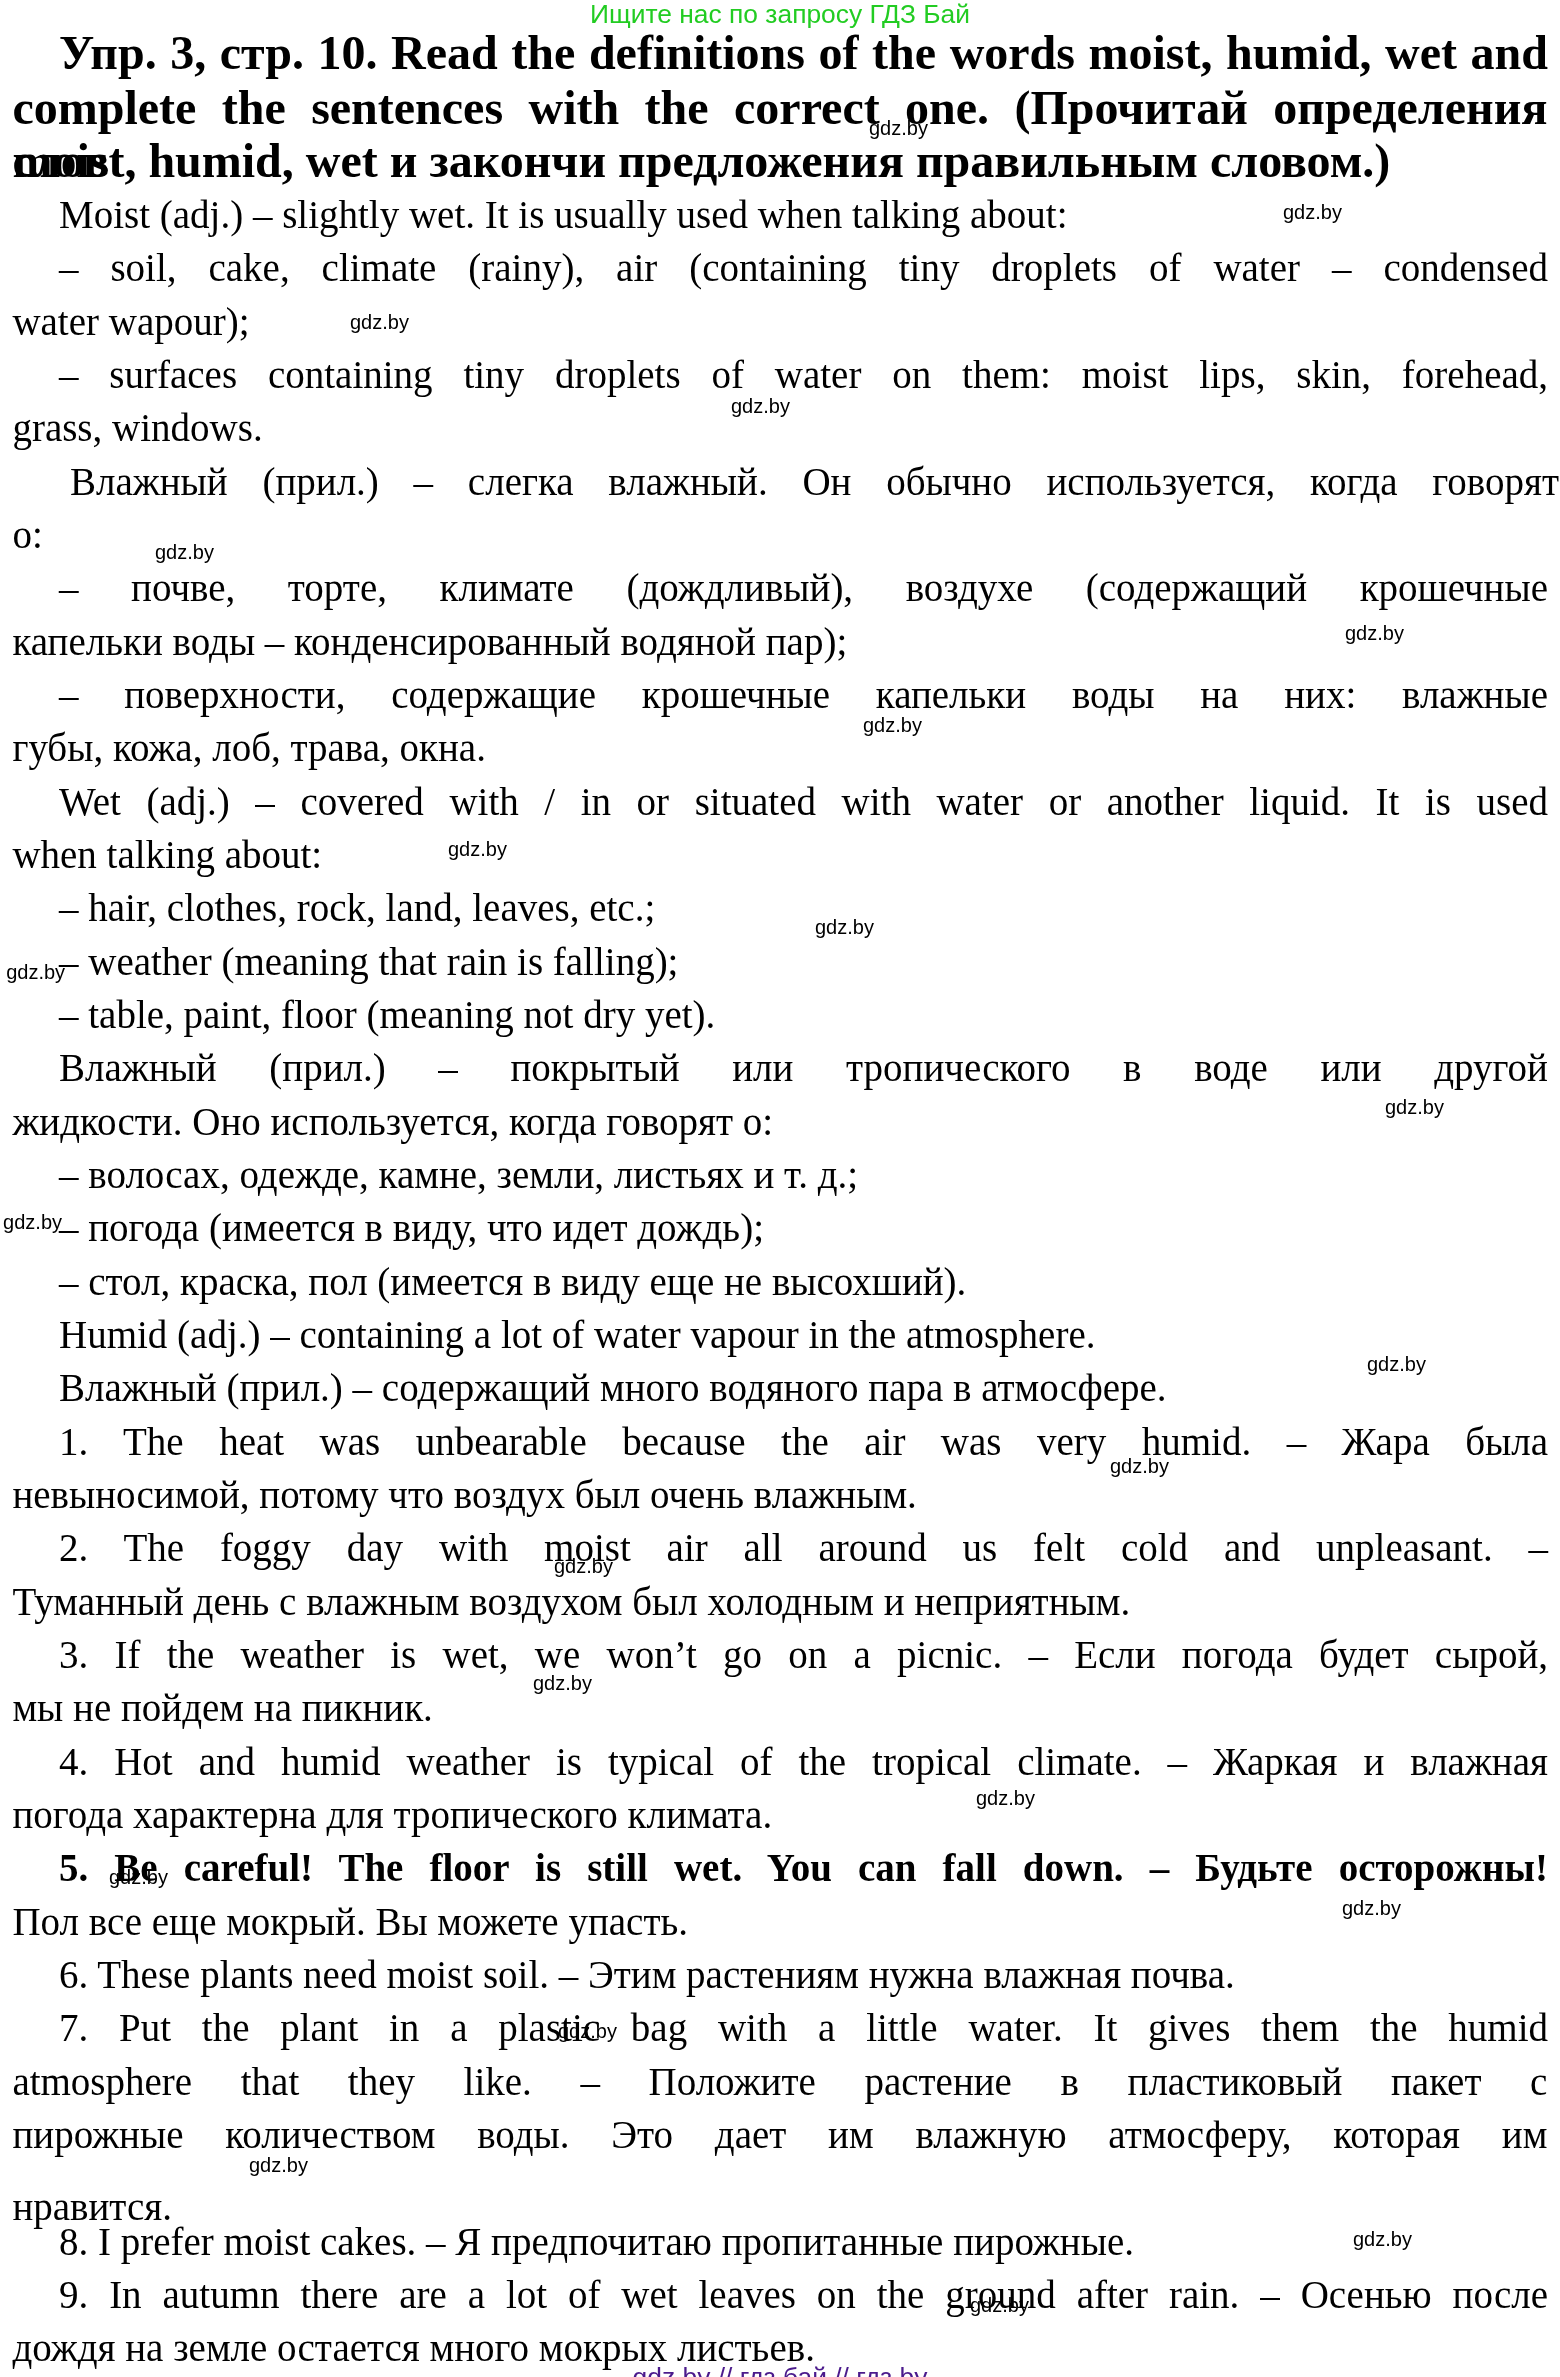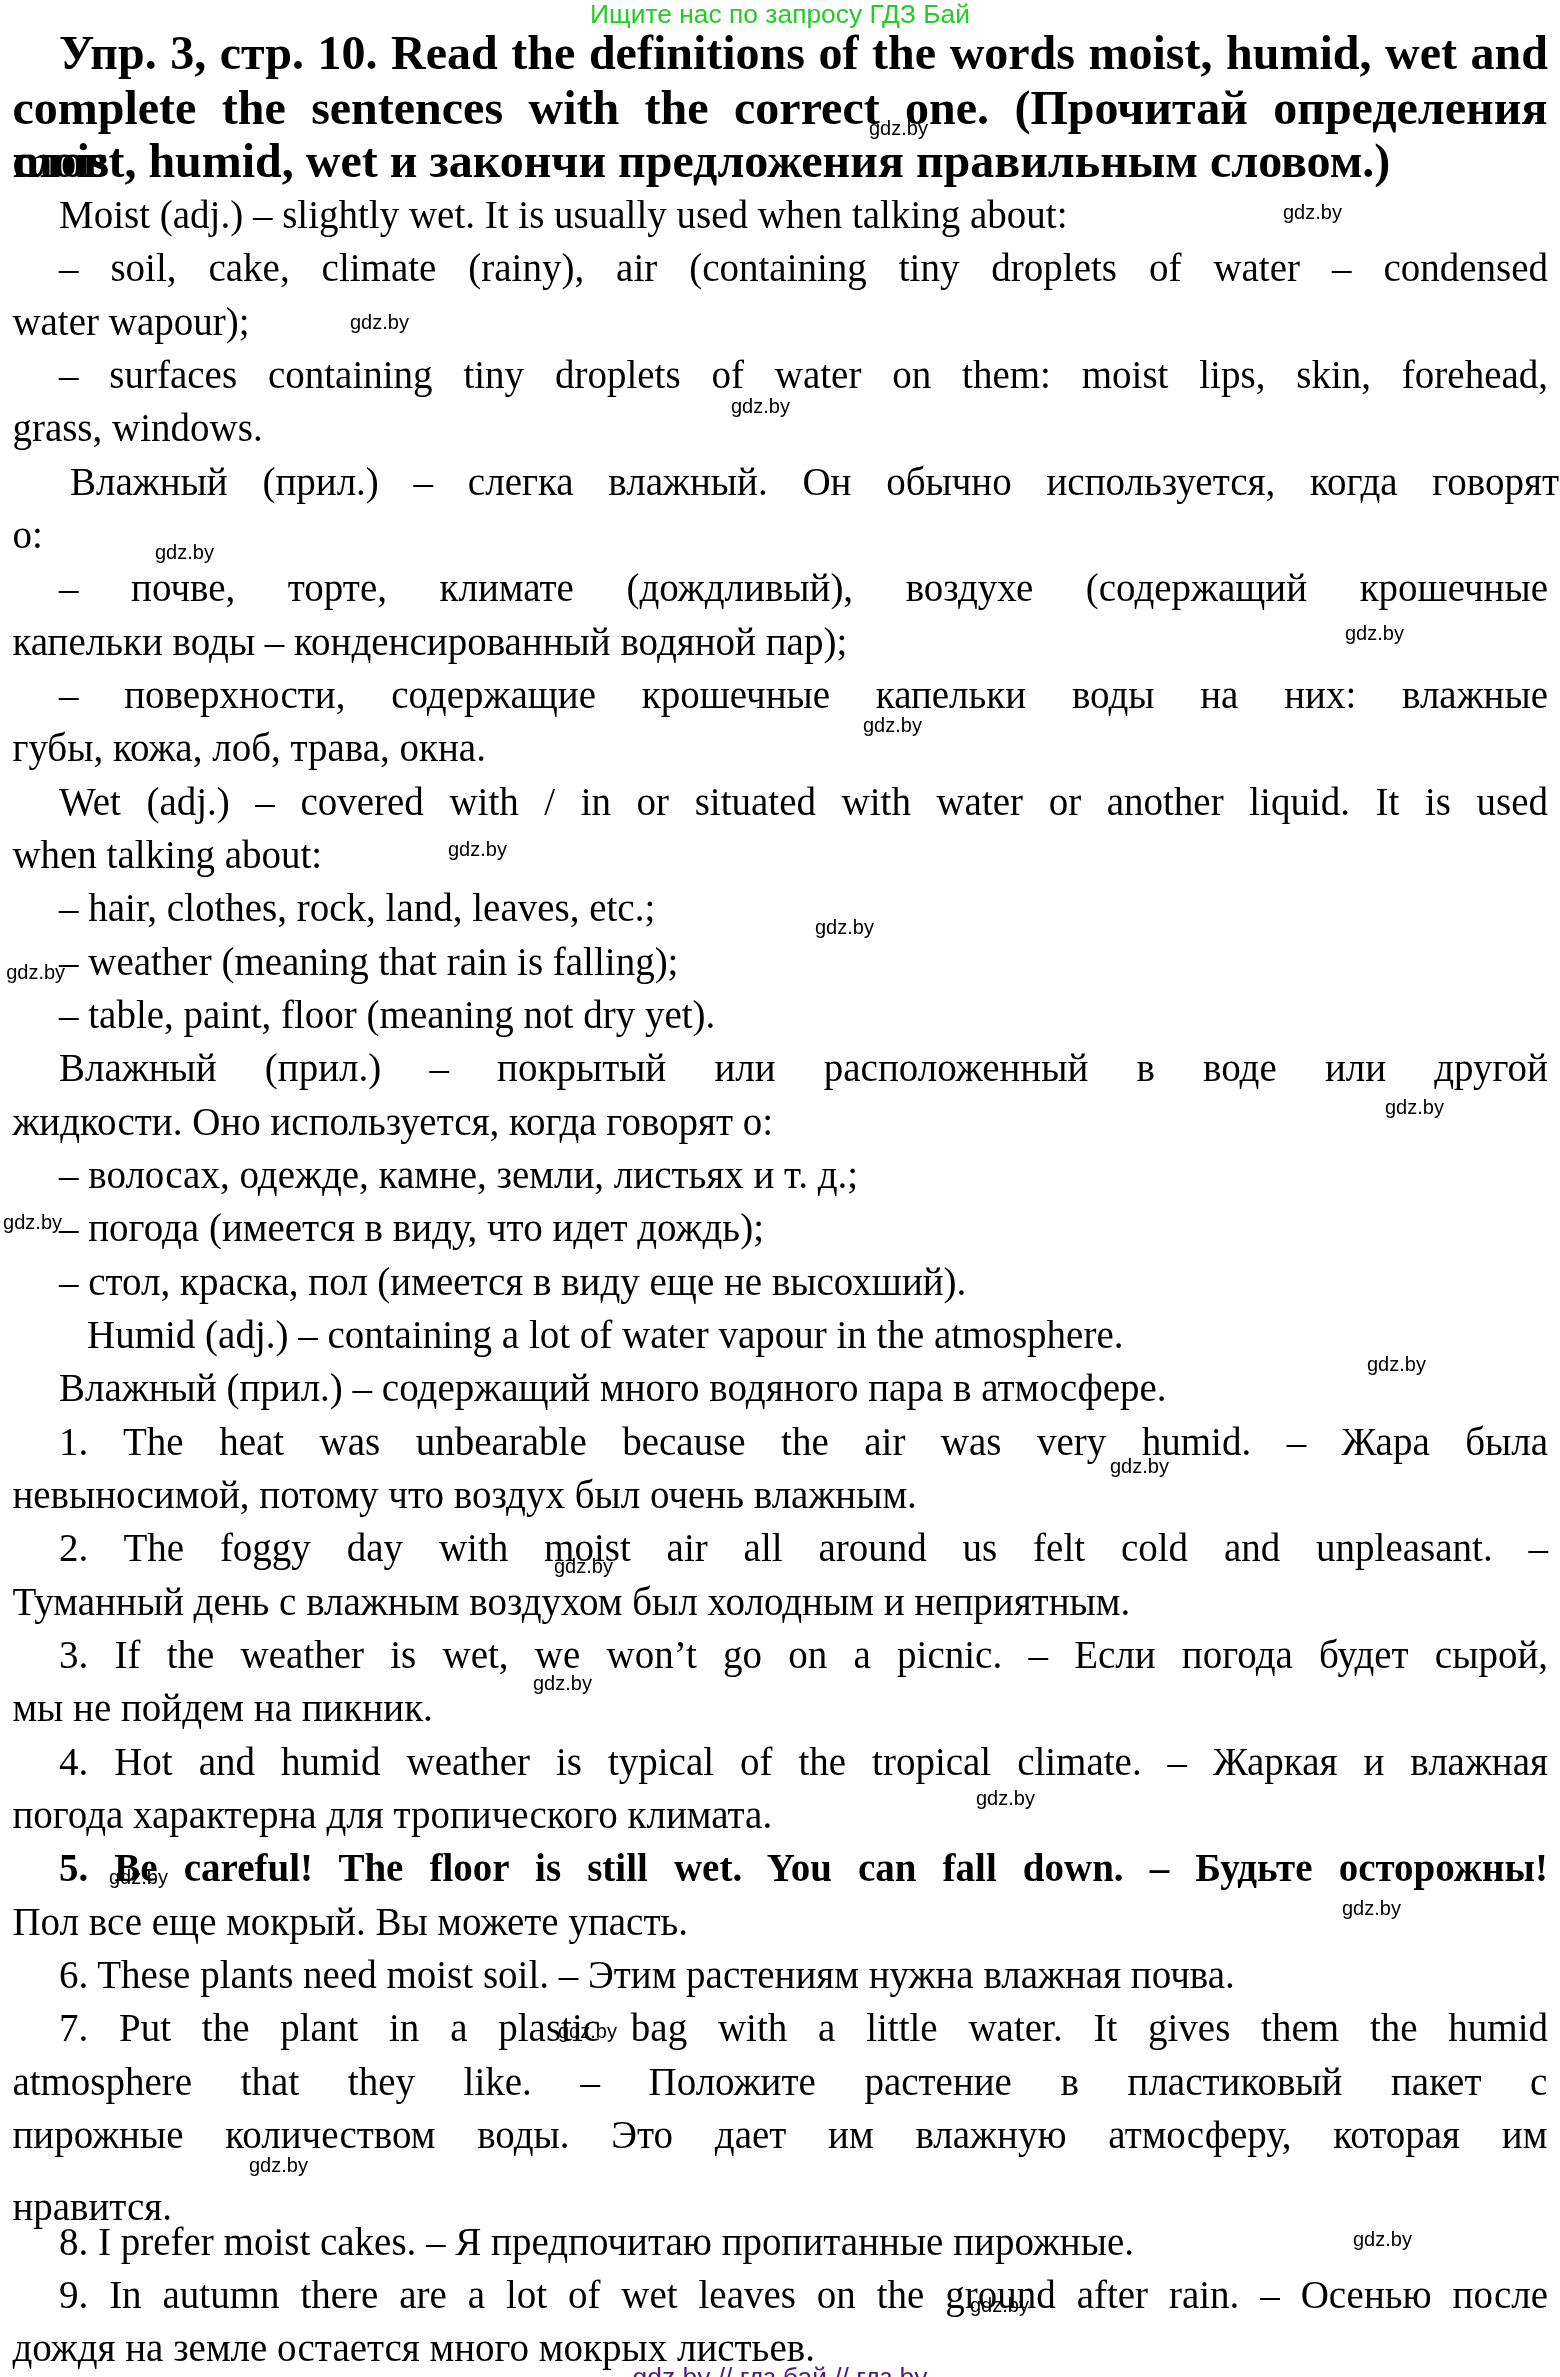--- a/index.html
+++ b/index.html
@@ -54,27 +54,27 @@
     </div>
     <div class="line" style="top: 721px;"><span style="display: inline-block; white-space: nowrap;">губы, кожа, лоб, трава, окна.</span></div>
     <div class="line ind just" style="top: 775px; white-space: normal;">
       <span style="display: block; text-align: justify; text-align-last: justify;">Wet (adj.) – covered with / in or situated with water or another liquid. It is used</span>
     </div>
     <div class="line" style="top: 828px;"><span style="display: inline-block; white-space: nowrap;">when talking about:</span></div>
     <div class="line ind" style="top: 881px;"><span style="display: inline-block; white-space: nowrap;">– hair, clothes, rock, land, leaves, etc.;</span></div>
     <div class="line ind" style="top: 935px;"><span style="display: inline-block; white-space: nowrap;">– weather (meaning that rain is falling);</span></div>
     <div class="line ind" style="top: 988px;"><span style="display: inline-block; white-space: nowrap;">– table, paint, floor (meaning not dry yet).</span></div>
     <div class="line ind just" style="top: 1041px; white-space: normal;">
-      <span style="display: block; text-align: justify; text-align-last: justify;">Влажный (прил.) – покрытый или расположенный в воде или другой</span>
+      <span style="display: block; text-align: justify; text-align-last: justify;">Влажный (прил.) – покрытый или тропического в воде или другой</span>
     </div>
     <div class="line" style="top: 1095px;"><span style="display: inline-block; white-space: nowrap;">жидкости. Оно используется, когда говорят о:</span></div>
     <div class="line ind" style="top: 1148px;"><span style="display: inline-block; white-space: nowrap;">– волосах, одежде, камне, земли, листьях и т. д.;</span></div>
     <div class="line ind" style="top: 1201px;"><span style="display: inline-block; white-space: nowrap;">– погода (имеется в виду, что идет дождь);</span></div>
     <div class="line ind" style="top: 1255px;"><span style="display: inline-block; white-space: nowrap;">– стол, краска, пол (имеется в виду еще не высохший).</span></div>
-    <div class="line ind" style="top: 1308px;"><span style="display: inline-block; white-space: nowrap; margin-left: 28px;">Humid (adj.) – containing a lot of water vapour in the atmosphere.</span></div>
+    <div class="line ind" style="top: 1308px;"><span style="display: inline-block; white-space: nowrap;">Humid (adj.) – containing a lot of water vapour in the atmosphere.</span></div>
     <div class="line ind" style="top: 1361px;"><span style="display: inline-block; white-space: nowrap;">Влажный (прил.) – содержащий много водяного пара в атмосфере.</span></div>
     <div class="line ind just" style="top: 1415px; white-space: normal;">
       <span style="display: block; text-align: justify; text-align-last: justify;">1. The heat was unbearable because the air was very humid. – Жара была</span>
     </div>
     <div class="line" style="top: 1468px;"><span style="display: inline-block; white-space: nowrap;">невыносимой, потому что воздух был очень влажным.</span></div>
     <div class="line ind just" style="top: 1521px; white-space: normal;">
       <span style="display: block; text-align: justify; text-align-last: justify;">2. The foggy day with moist air all around us felt cold and unpleasant. –</span>
     </div>
     <div class="line" style="top: 1575px;"><span style="display: inline-block; white-space: nowrap;">Туманный день с влажным воздухом был холодным и неприятным.</span></div>
     <div class="line ind just" style="top: 1628px; white-space: normal;">

